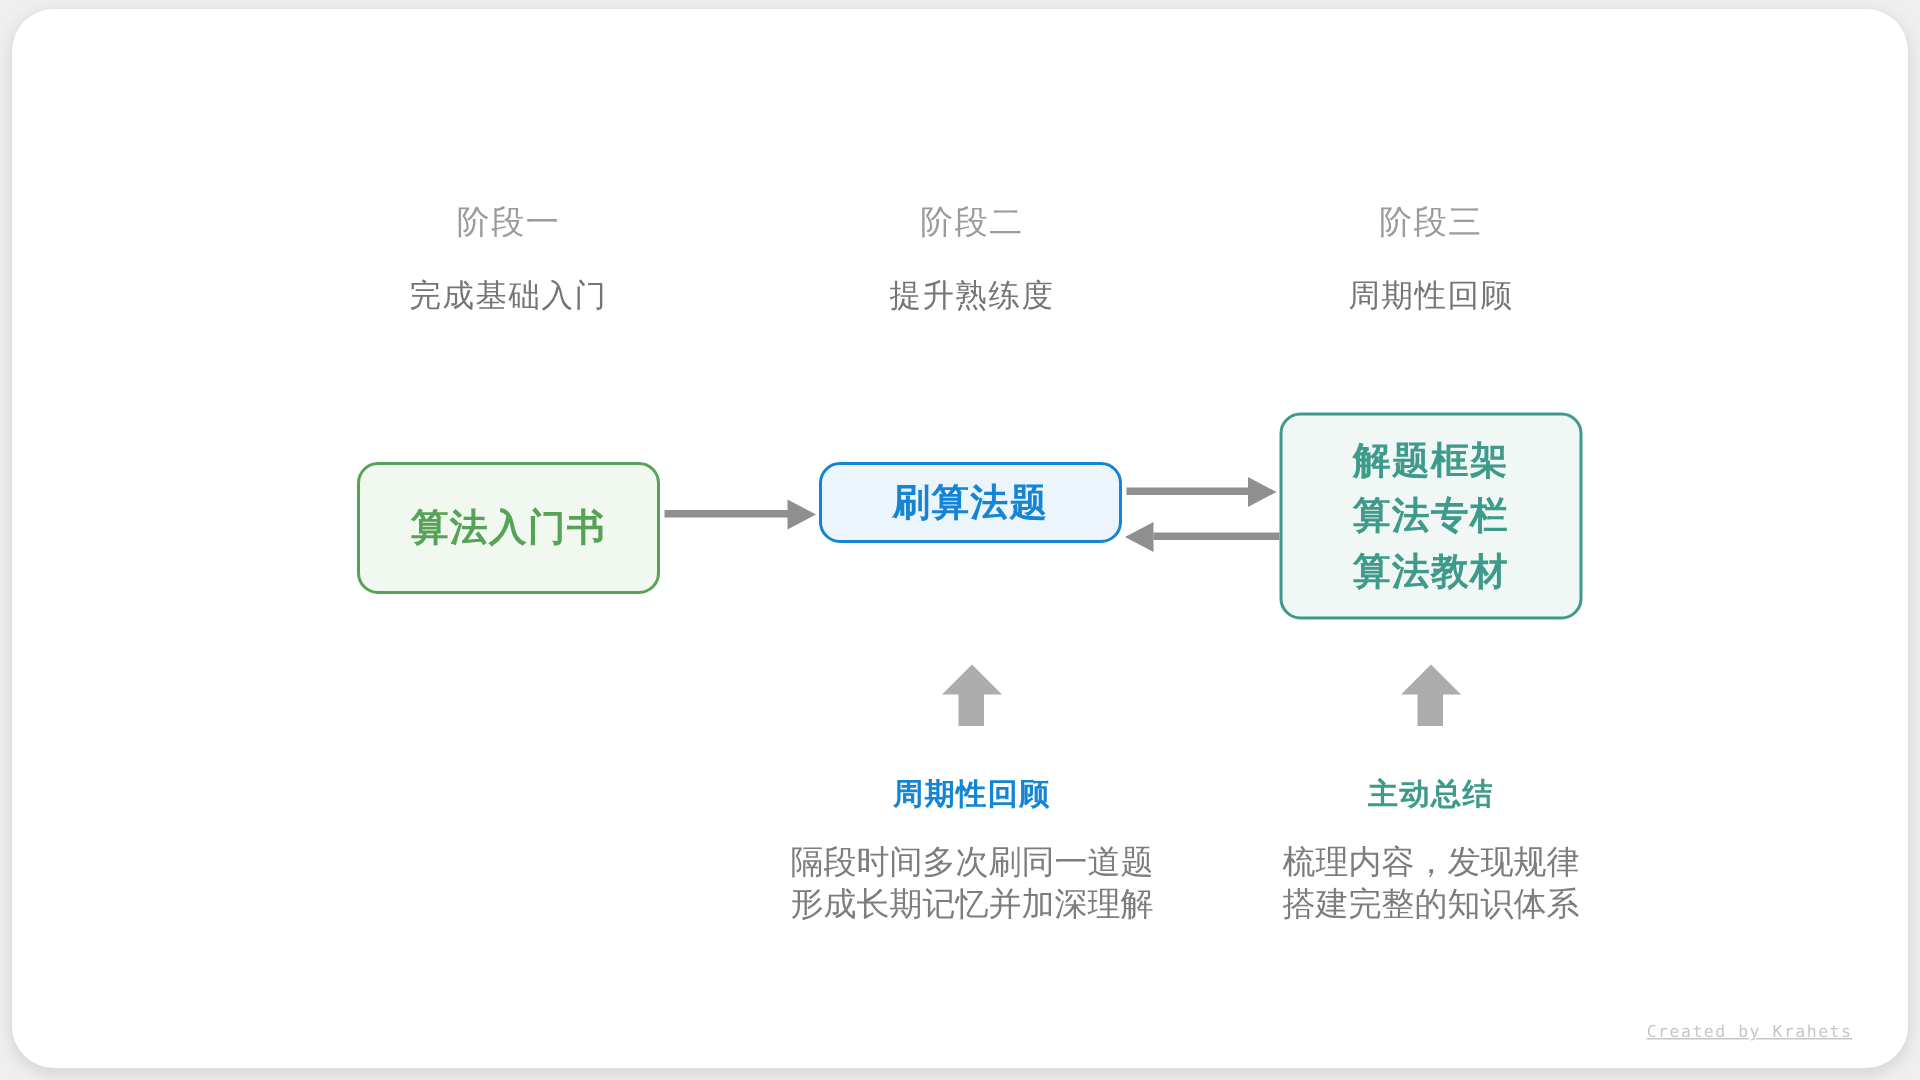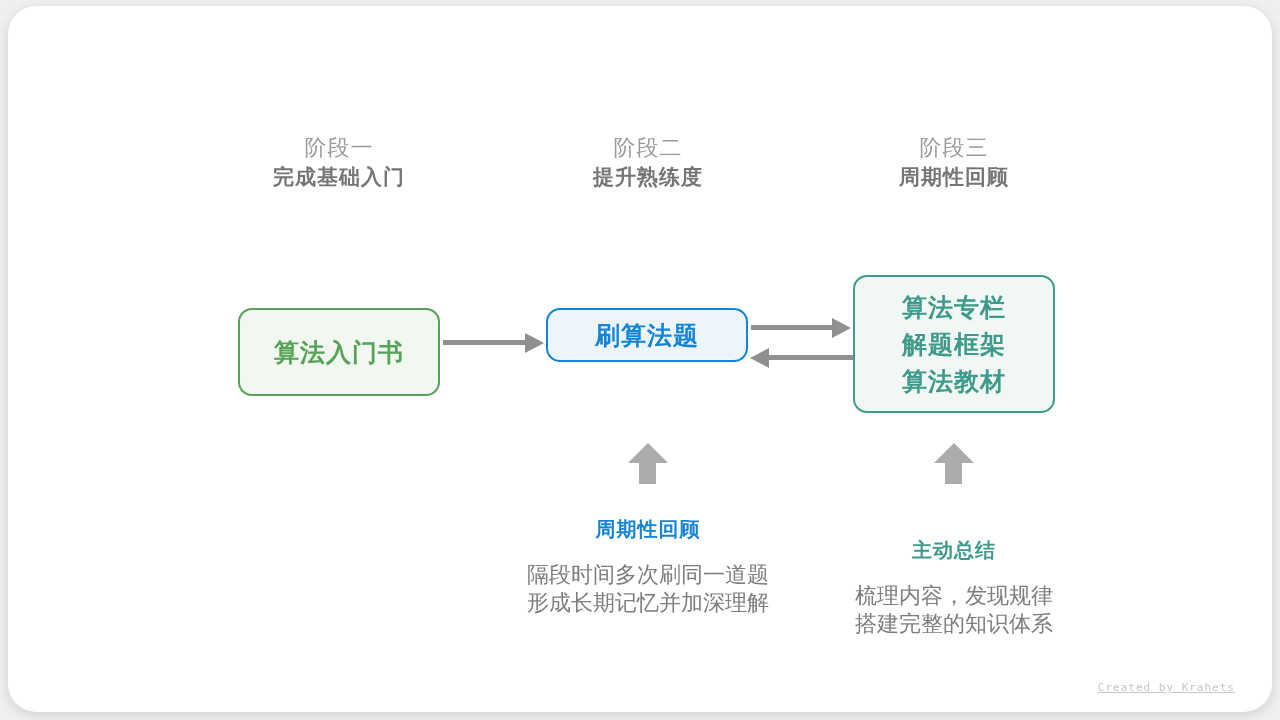--- a/index.html
+++ b/index.html
@@ -27,21 +27,22 @@
   .stage-header { position: absolute; width: 300px; text-align: center; }
   .stage-header.s1 { left: 181px; top: 127px; }
   .stage-header.s2 { left: 490px; top: 127px; }
   .stage-header.s3 { left: 796px; top: 127px; }
   .stage-label {
     font-size: 22px; font-weight: 400;
     color: var(--stage-label, #9B9B9B);
     letter-spacing: 1px;
   }
   .stage-subtitle {
-    font-size: 21px; font-weight: 700;
+    margin-top: 20px;
+    font-size: 21px; font-weight: 400;
     color: var(--stage-subtitle, #757575);
     letter-spacing: 1px;
   }
 
   
   .node {
     position: absolute;
     display: flex; flex-direction: column;
     align-items: center; justify-content: center;
     border-radius: 14px;
@@ -102,21 +103,21 @@
     background: var(--block-arrow, #ACACAC);
   }
   .up-tri.mid  { left: 620px; top: 437px; }
   .up-stem.mid { left: 631px; top: 456px; }
   .up-tri.rgt  { left: 926px; top: 437px; }
   .up-stem.rgt { left: 937px; top: 456px; }
 
   
   .annotation { position: absolute; width: 340px; text-align: center; }
   .annotation.mid { left: 470px; top: 510px; }
-  .annotation.rgt { left: 776px; top: 510px; margin-top: 21px; }
+  .annotation.rgt { left: 776px; top: 510px; }
   .annotation-title {
     font-size: 20px; font-weight: 700; letter-spacing: 1px;
   }
   .annotation.mid .annotation-title { color: var(--blue, #1584D4); }
   .annotation.rgt .annotation-title { color: var(--teal, #3E9A8B); }
   .annotation-desc {
     margin-top: 18px;
     font-size: 22px; font-weight: 400;
     color: var(--description, #7D7D7D);
     line-height: 28px;
@@ -152,22 +153,22 @@
       <div class="stage-subtitle">周期性回顾</div>
     </div>
 
     <div class="node green">
       <div class="node-line">算法入门书</div>
     </div>
     <div class="node blue">
       <div class="node-line">刷算法题</div>
     </div>
     <div class="node teal">
+      <div class="node-line">解题框架</div>
       <div class="node-line">算法专栏</div>
-      <div class="node-line">解题框架</div>
       <div class="node-line">算法教材</div>
     </div>
 
     <div class="hline lineA"></div>
     <div class="head-right headA"></div>
 
     <div class="hline lineB"></div>
     <div class="head-right headB"></div>
 
     <div class="head-left headC"></div>

